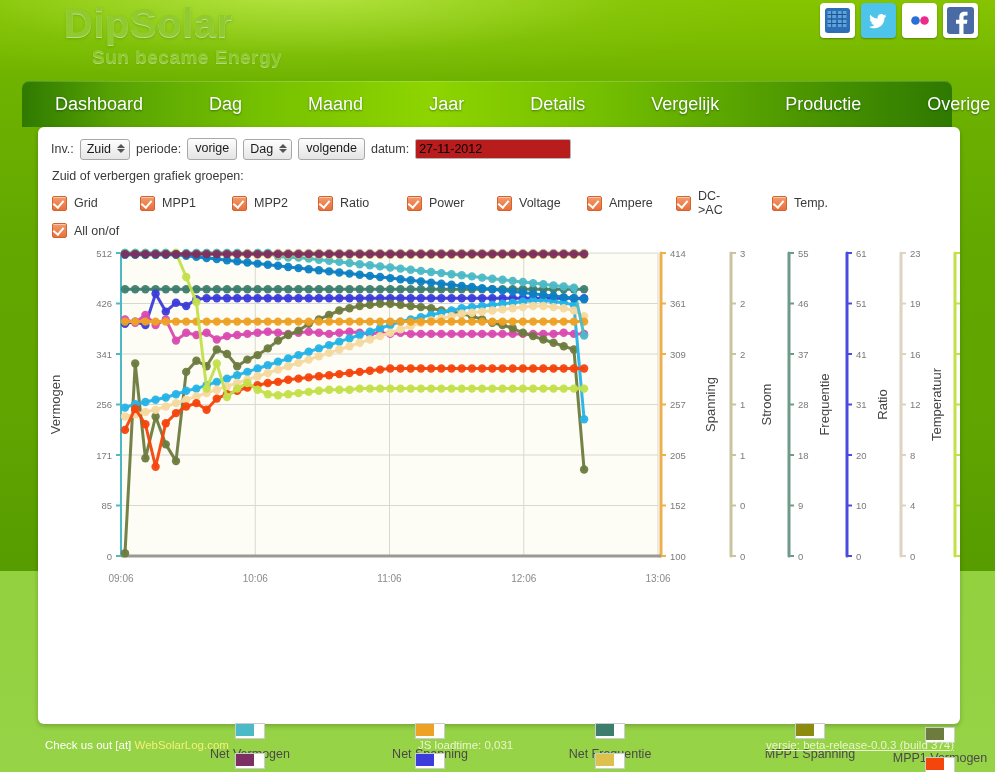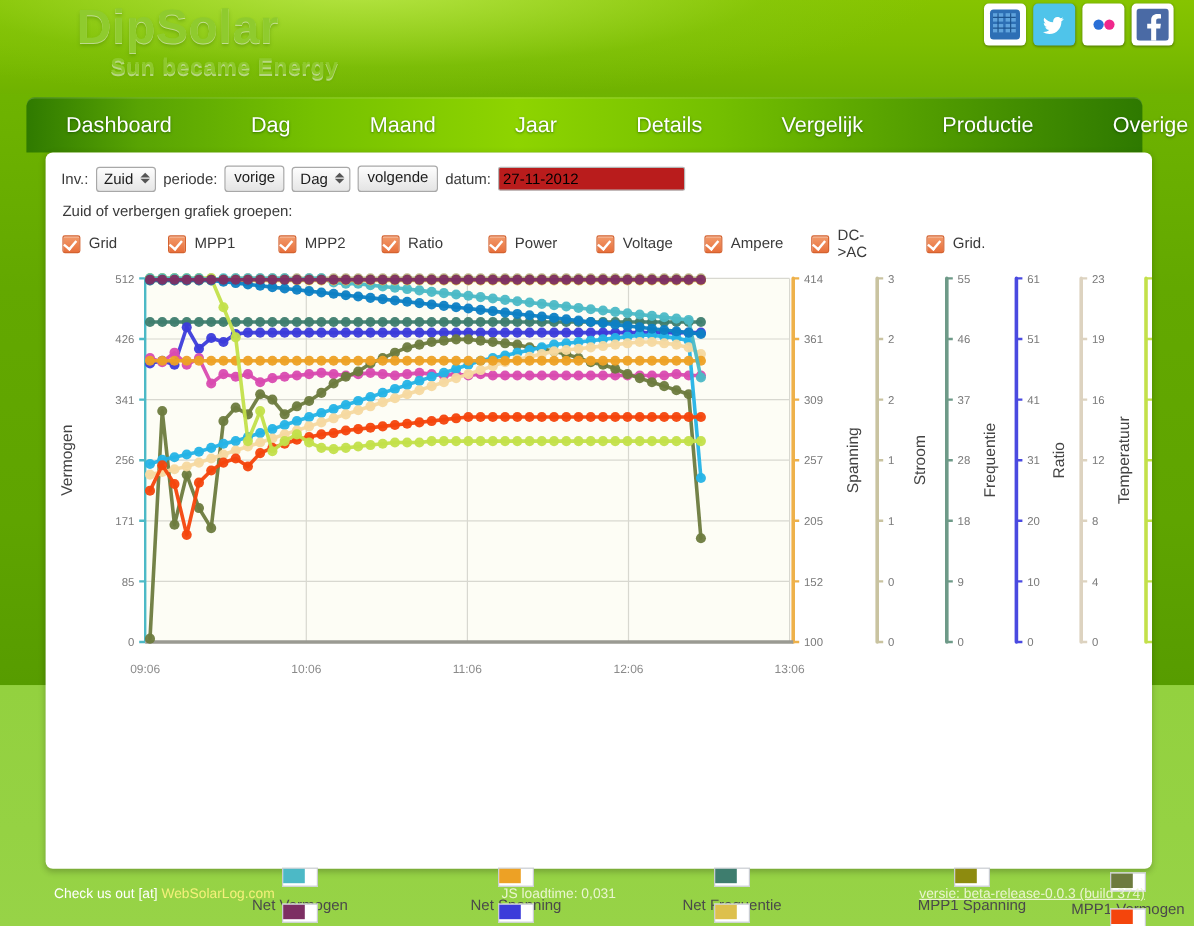--- a/index.html
+++ b/index.html
@@ -250,24 +250,30 @@
     <label class="chk" style="width:89px">
       <span class="cbox"></span>
       <span>Ampere</span>
     </label>
     <label class="chk" style="width:65px">
       <span class="cbox"></span>
       <span>DC-&gt;AC</span>
     </label>
     <label class="chk" style="margin-left:31px">
       <span class="cbox"></span>
-      <span>Grid.</span>
+      <span>Temp.</span>
     </label>
   </div>
 
+  <div class="chkrow r2">
+    <label class="chk">
+      <span class="cbox"></span>
+      <span>All on/of</span>
+    </label>
+  </div>
 
   <div class="chartwrap">
     <svg class="chart" id="chart-svg" width="922" height="350" viewBox="0 0 922 350">
         <rect x="83" y="10" width="537" height="303" fill="#fdfdf5"></rect>
         <line x1="83" y1="262.5" x2="620" y2="262.5" stroke="#d8d8d0" stroke-width="1"></line>
         <line x1="83" y1="212" x2="620" y2="212" stroke="#d8d8d0" stroke-width="1"></line>
         <line x1="83" y1="161.5" x2="620" y2="161.5" stroke="#d8d8d0" stroke-width="1"></line>
         <line x1="83" y1="111" x2="620" y2="111" stroke="#d8d8d0" stroke-width="1"></line>
         <line x1="83" y1="60.5" x2="620" y2="60.5" stroke="#d8d8d0" stroke-width="1"></line>
         <line x1="83" y1="10" x2="620" y2="10" stroke="#d8d8d0" stroke-width="1"></line>

